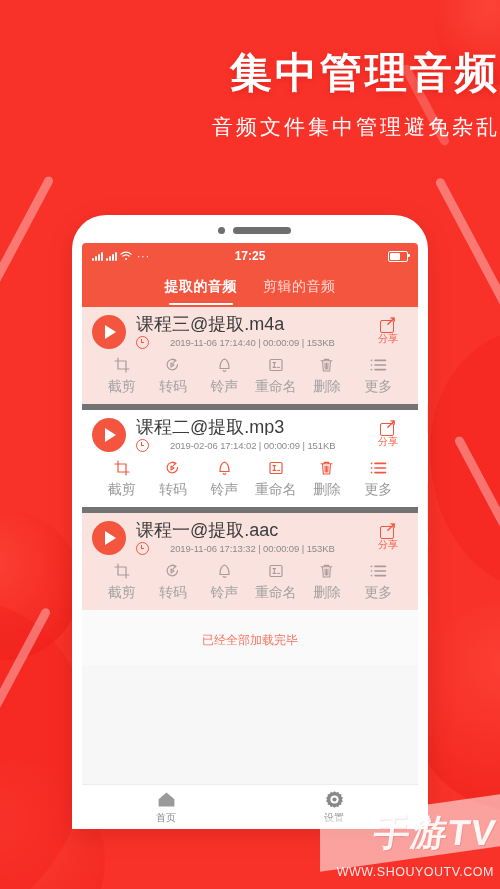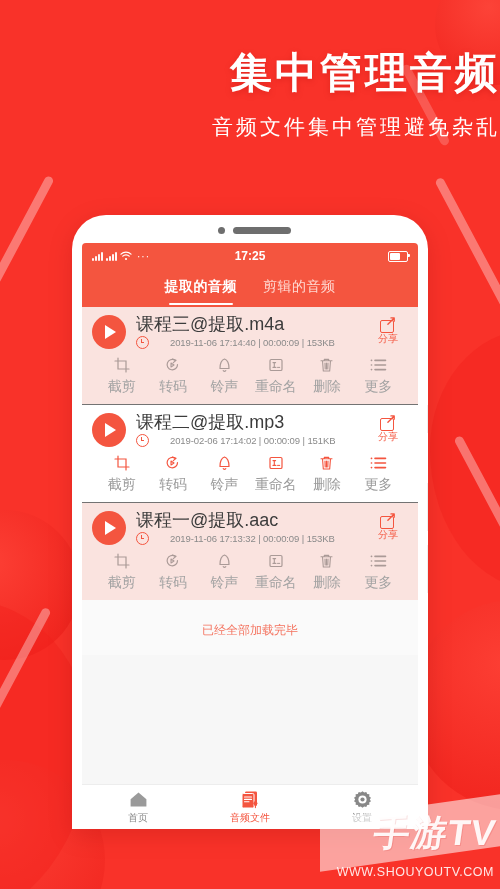--- a/index.html
+++ b/index.html
@@ -84,21 +84,21 @@
   .tabbar{background:#F4553F;height:38px;display:flex;justify-content:center;gap:26px;position:relative;}
   .tab{color:#FFD9D2;font-size:14px;line-height:34px;position:relative;letter-spacing:.5px;}
   .tab.active{color:#fff;font-weight:600;}
   .tab.active:after{content:"";position:absolute;left:4px;right:4px;bottom:2px;height:2.5px;background:#fff;border-radius:2px;}
 
   
   .list{background:#FAFAFA;}
   .card{padding:8px 10px 6px 10px;position:relative;}
   .card.tinted{background:#FAE3DF;}
   .card.plain{background:#FFFFFF;}
-  .card+.card{border-top:1px solid #737373;}
+  .card+.card{border-top:6px solid #737373;}
   .card-head{display:flex;align-items:center;}
   .playbtn{
     width:34px;height:34px;border-radius:50%;background:#F4553F;flex:0 0 34px;
     display:flex;align-items:center;justify-content:center;margin-right:10px;
   }
   .playbtn .tri{
     width:0;height:0;border-left:11px solid #fff;border-top:7px solid transparent;
     border-bottom:7px solid transparent;margin-left:3px;
   }
   .meta{flex:1;min-width:0;}
@@ -455,32 +455,20 @@
 
       <div class="bottomnav">
         <div class="nav">
           <div class="ico">
             <svg width="19" height="17" viewBox="0 0 19 17">
                 <path d="M1.6 8.2 L9.5 1.6 L17.4 8.2 L17.4 15.4 L1.6 15.4 Z" fill="#9A9A9A"></path>
               </svg>
           </div>
           <div class="lbl">首页</div>
         </div>
-        <div class="nav active">
-          <div class="ico">
-            <svg width="20" height="19" viewBox="0 0 20 19">
-              <rect x="5" y="1.5" width="12" height="14.5" rx="1.3" fill="#F4553F"></rect>
-              <rect x="2" y="3.5" width="12" height="14.5" rx="1.3" fill="#F4553F" stroke="#fff" stroke-width="1"></rect>
-              <path d="M4.5 7 L11.5 7 M4.5 9.4 L11.5 9.4 M4.5 11.8 L9 11.8" stroke="#fff" stroke-width="1.1" stroke-linecap="round"></path>
-              <circle cx="15.4" cy="13.2" r="2" fill="#F4553F"></circle>
-              <path d="M15.4 15.6 L15.4 17.6" stroke="#F4553F" stroke-width="1.1" stroke-linecap="round"></path>
-            </svg>
-          </div>
-          <div class="lbl">音频文件</div>
-        </div>
         <div class="nav">
           <div class="ico">
             <svg width="19" height="19" viewBox="0 0 19 19">
               <path d="M9.5 1.2 L11.2 2.6 L13.3 2 L14.2 4 L16.4 4.3 L16.2 6.5 L18 7.8 L16.8 9.5 L18 11.2 L16.2 12.5 L16.4 14.7 L14.2 15 L13.3 17 L11.2 16.4 L9.5 17.8 L7.8 16.4 L5.7 17 L4.8 15 L2.6 14.7 L2.8 12.5 L1 11.2 L2.2 9.5 L1 7.8 L2.8 6.5 L2.6 4.3 L4.8 4 L5.7 2 L7.8 2.6 Z" fill="#888"></path>
               <circle cx="9.5" cy="9.5" r="4.1" fill="#fff"></circle>
               <circle cx="9.5" cy="9.5" r="2.1" fill="#888"></circle>
             </svg>
           </div>
           <div class="lbl">设置</div>
         </div>

